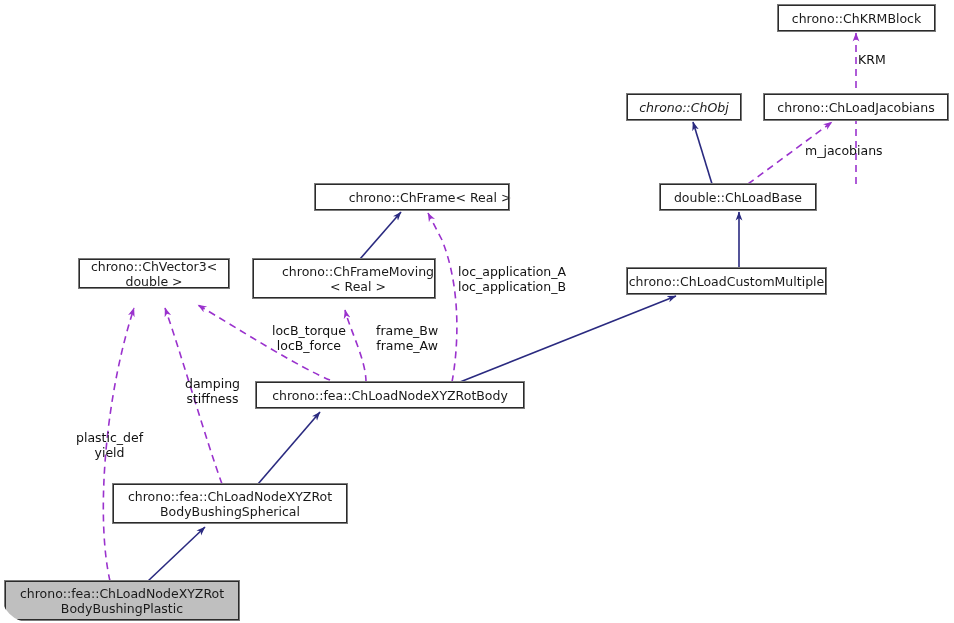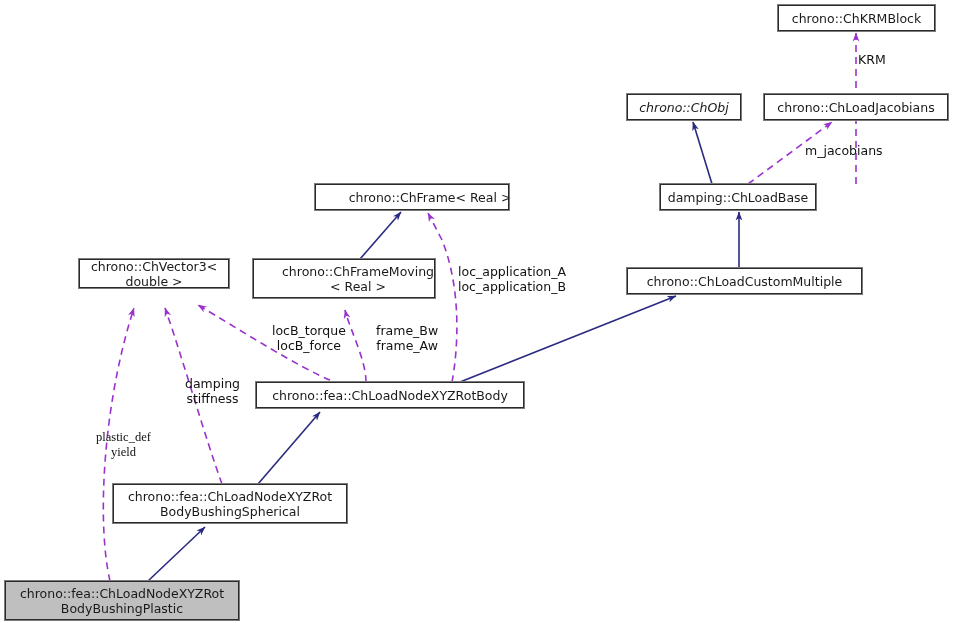--- a/index.html
+++ b/index.html
@@ -7,20 +7,21 @@
     padding: 0;
     background: #ffffff;
   }
   #diagram-root {
     position: relative;
     width: 954px;
     height: 623px;
     background: #ffffff;
     font-family: "DejaVu Sans", "Liberation Sans", sans-serif;
     overflow: hidden;
+    border-radius: 32px;
   }
   svg#edges {
     position: absolute;
     left: 0;
     top: 0;
     width: 954px;
     height: 623px;
   }
   .node {
     position: absolute;
@@ -93,25 +94,25 @@
 
     <path d="M 148,581 L 205,527" fill="none" stroke="#2a2a80" stroke-width="1.6" marker-end="url(#arrow-inherit)"></path>
   </svg>
 
   <div class="node" style="left: 778px; top: 5px; width: 157px; height: 26px;">chrono::ChKRMBlock</div>
 
   <div class="node" style="left: 627px; top: 94px; width: 114px; height: 26px; font-style: italic;">chrono::ChObj</div>
 
   <div class="node" style="left: 764px; top: 94px; width: 184px; height: 26px;">chrono::ChLoadJacobians</div>
 
-  <div class="node" style="left: 660px; top: 184px; width: 156px; height: 26px;">damping::ChLoadBase</div>
+  <div class="node" style="left: 660px; top: 184px; width: 156px; height: 26px;">double::ChLoadBase</div>
 
   <div class="node" style="left: 315px; top: 184px; width: 194px; height: 26px; padding-left: 36px;">chrono::ChFrame&lt; Real &gt;</div>
 
-  <div class="node" style="left: 627px; top: 268px; width: 235px; height: 26px;">chrono::ChLoadCustomMultiple</div>
+  <div class="node" style="left: 627px; top: 268px; width: 199px; height: 26px;">chrono::ChLoadCustomMultiple</div>
 
   <div class="node" style="left: 79px; top: 259px; width: 150px; height: 29px;">chrono::ChVector3&lt;
 double &gt;</div>
 
   <div class="node" style="left: 253px; top: 259px; width: 182px; height: 39px; padding-left: 28px;">chrono::ChFrameMoving
 &lt; Real &gt;</div>
 
   <div class="node" style="left: 256px; top: 382px; width: 268px; height: 26px;">chrono::fea::ChLoadNodeXYZRotBody</div>
 
   <div class="node" style="left: 113px; top: 484px; width: 234px; height: 39px;">chrono::fea::ChLoadNodeXYZRot
@@ -129,16 +130,16 @@
 
   <div class="edge-label left" style="left: 272px; top: 323px;">locB_torque
 locB_force</div>
 
   <div class="edge-label left" style="left: 376px; top: 323px;">frame_Bw
 frame_Aw</div>
 
   <div class="edge-label left" style="left: 185px; top: 376px;">damping
 stiffness</div>
 
-  <div class="edge-label left" style="left: 96px; top: 430px; font-family: Liberation Serif, serif;">plastic_def
+  <div class="edge-label left" style="left: 76px; top: 430px;">plastic_def
 yield</div>
 
 </div>
 
 </body></html>

